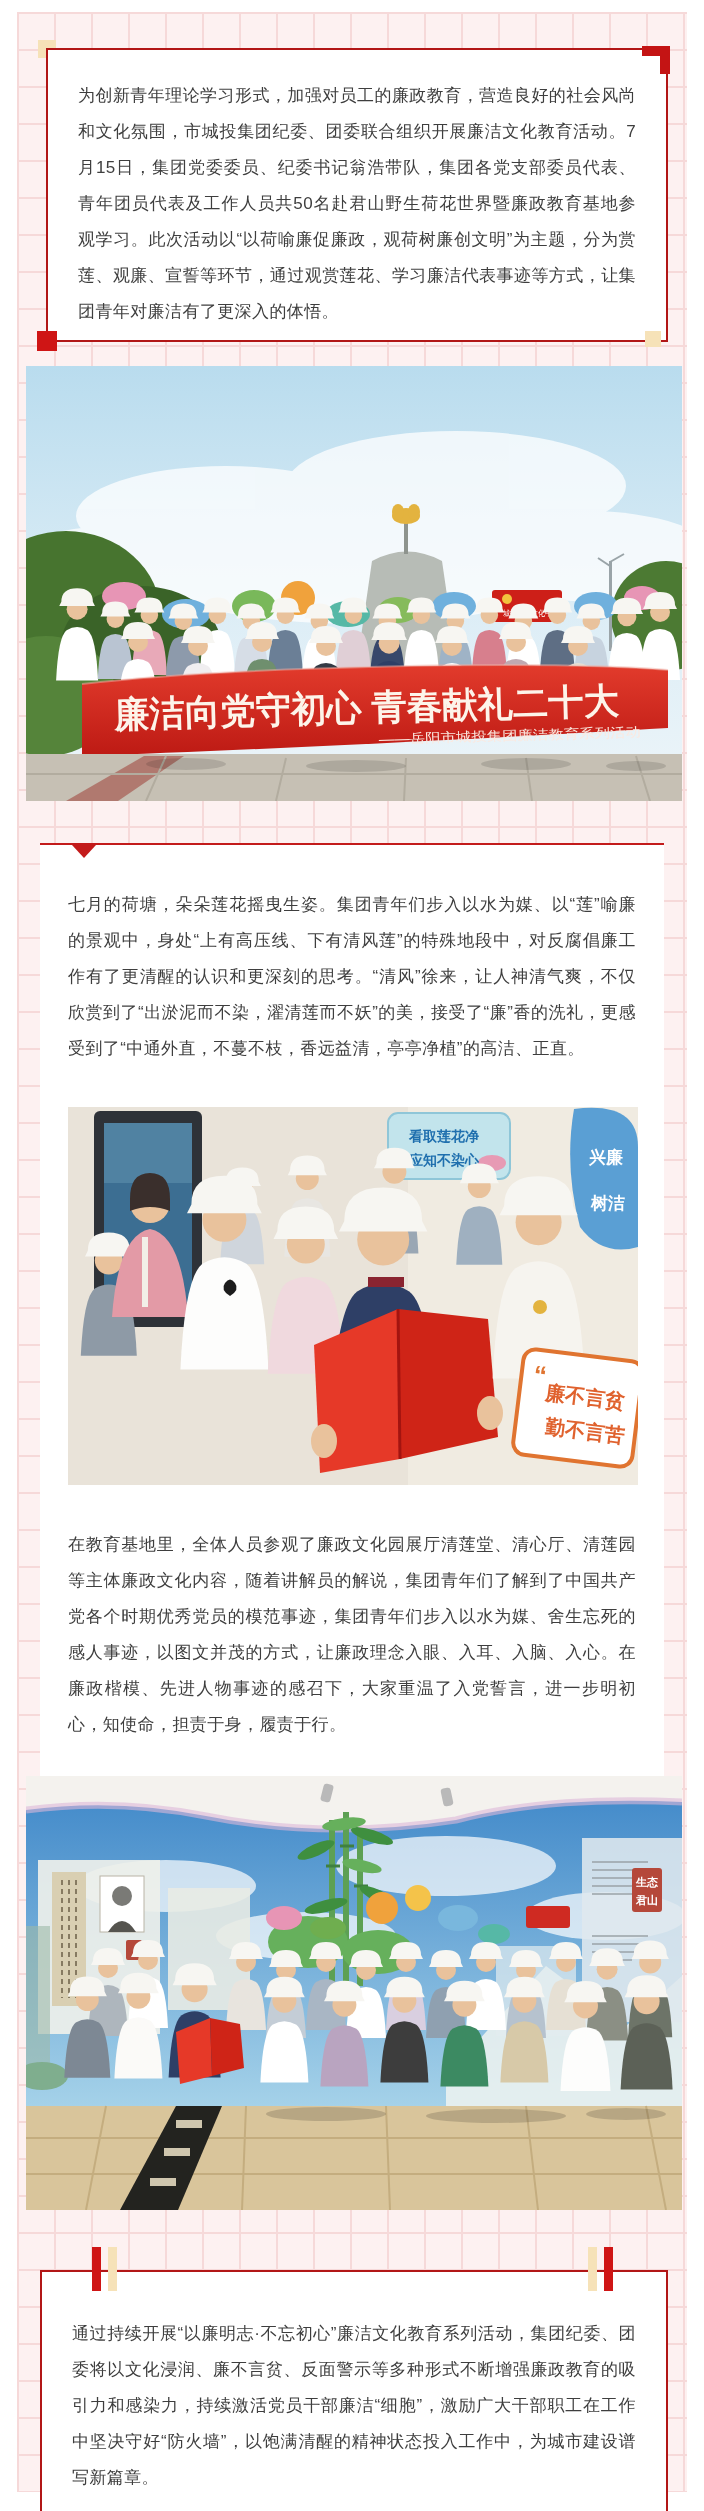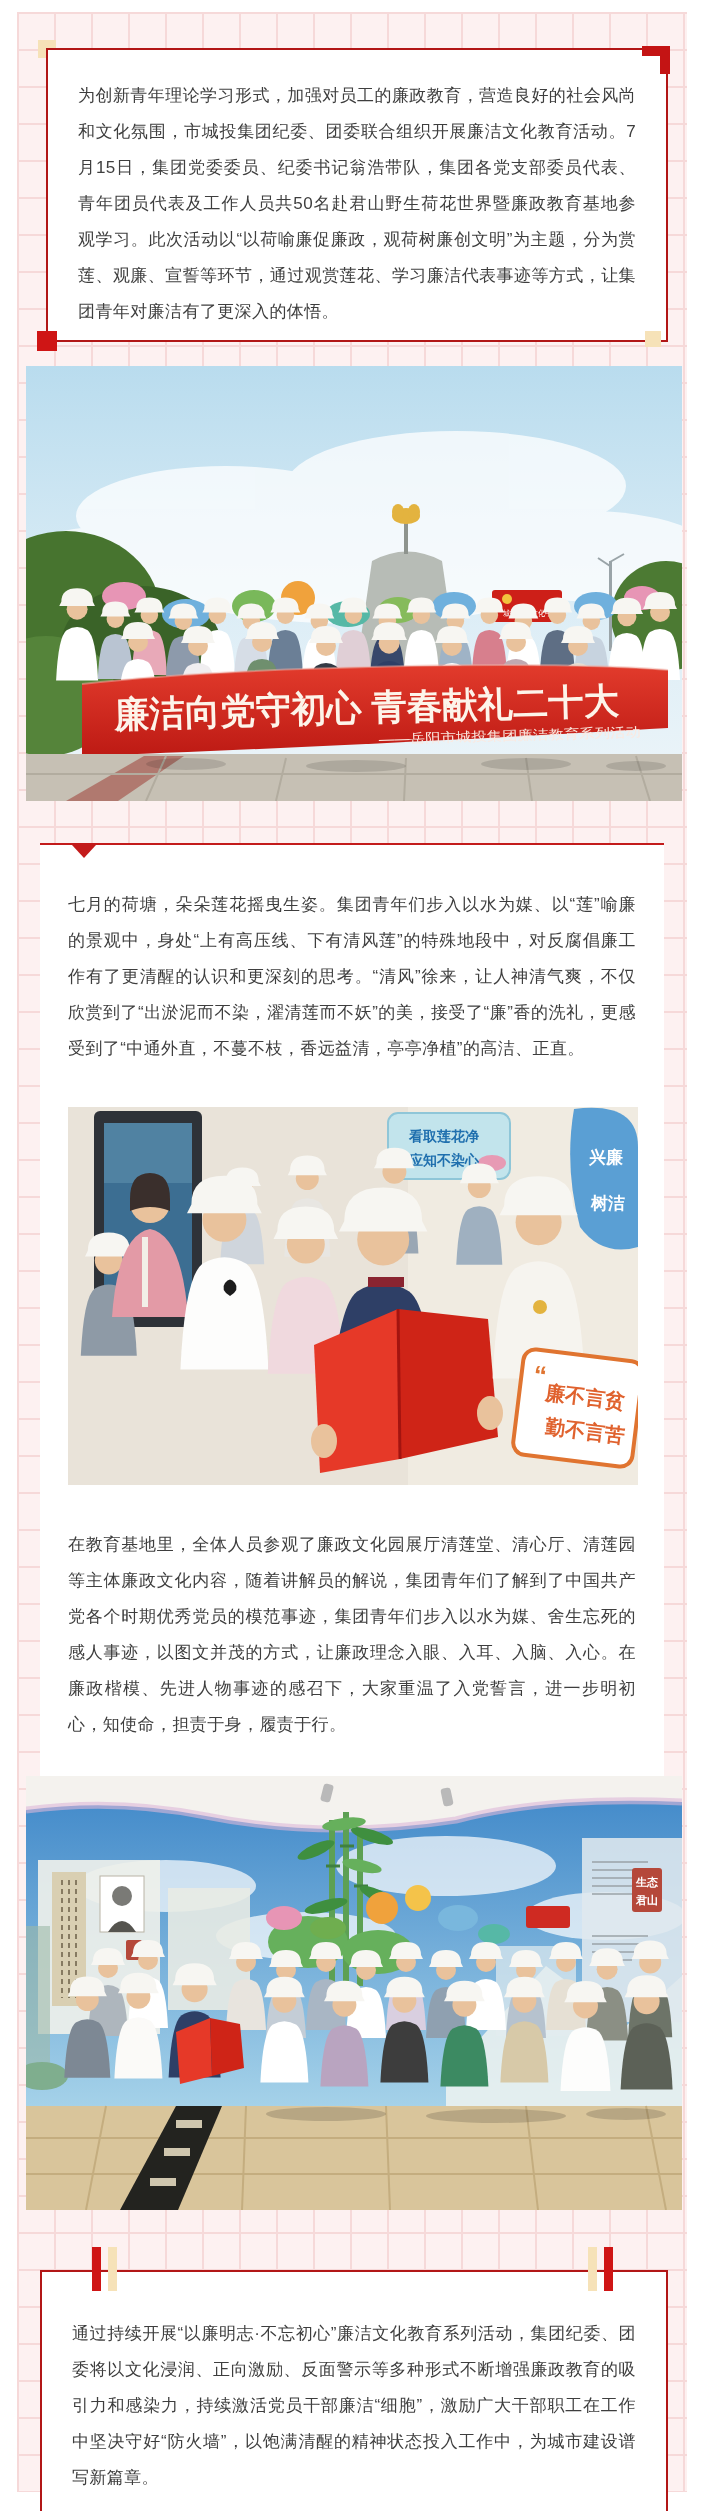--- a/index.html
+++ b/index.html
@@ -370,19 +370,19 @@
         </g>
       <g fill="#000000" opacity=".15">
         <ellipse cx="300" cy="338" rx="60" ry="7"></ellipse>
           <ellipse cx="470" cy="340" rx="70" ry="7"></ellipse>
           <ellipse cx="600" cy="338" rx="40" ry="6"></ellipse>
       </g>
     </g>
   </svg>
 
   <div class="frame-card" id="outro-card">
-    <p class="para">通过持续开展“以廉明志·不忘初心”廉洁文化教育系列活动，集团纪委、团委将以文化浸润、正向激励、反面警示等多种形式不断增强廉政教育的吸引力和感染力，持续激活党员干部廉洁“细胞”，激励广大干部职工在工作中坚决守好“防火墙”，以饱满清醒的精神状态投入工作中，为城市建设谱写新篇章。</p>
+    <p class="para">通过持续开展“以廉明志·不忘初心”廉洁文化教育系列活动，集团纪委、团委将以文化浸润、廉不言贫、反面警示等多种形式不断增强廉政教育的吸引力和感染力，持续激活党员干部廉洁“细胞”，激励广大干部职工在工作中坚决守好“防火墙”，以饱满清醒的精神状态投入工作中，为城市建设谱写新篇章。</p>
   </div>
   <div class="bar" id="bar-l-red"></div>
   <div class="bar" id="bar-l-cream"></div>
   <div class="bar" id="bar-r-cream"></div>
   <div class="bar" id="bar-r-red"></div>
 </div>
 
 </body></html>

